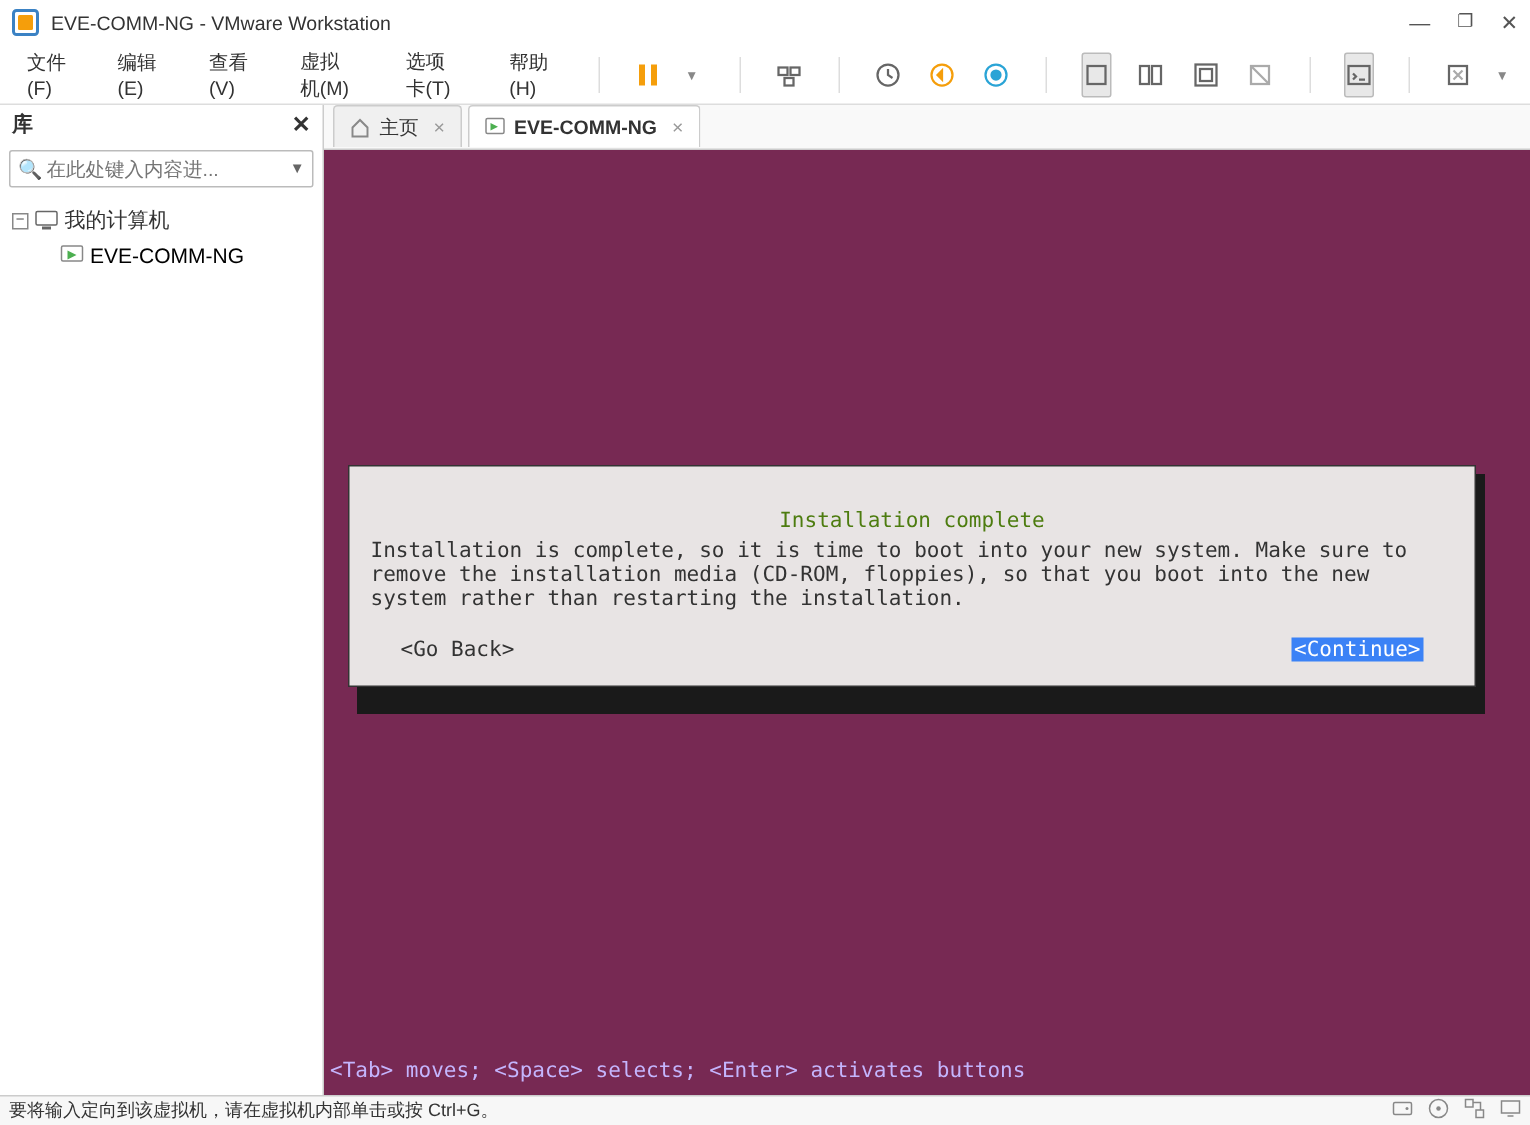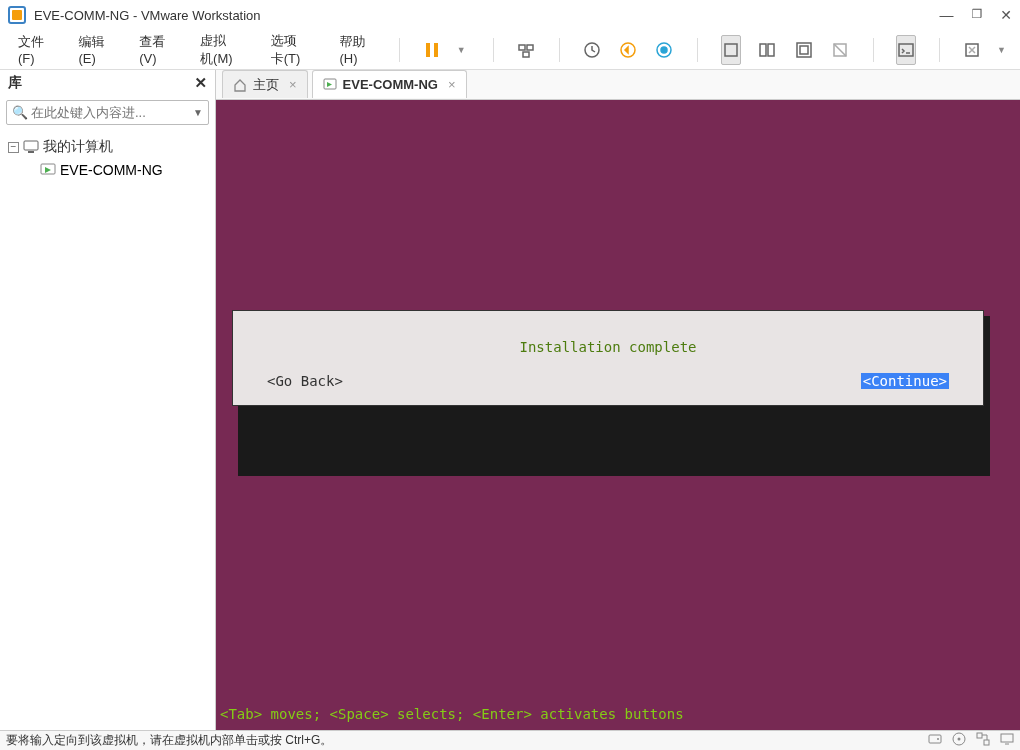--- a/index.html
+++ b/index.html
@@ -45,21 +45,21 @@
 .vm-screen { flex: 1; background: #772953; position: relative; overflow: hidden; font-family: "DejaVu Sans Mono", "Courier New", monospace; font-size: 14px; }
 .vm-dialog-shadow { position: absolute; left: 22px; top: 216px; width: 752px; height: 160px; background: #1a1a1a; }
 .vm-dialog { position: absolute; left: 16px; top: 210px; width: 752px; background: #e8e4e4; border: 1px solid #333; padding: 10px 14px 16px; }
 .vm-dialog-title-row { text-align: center; margin-top: -18px; }
 .vm-dialog-title { color: #d62f16; background: #e8e4e4; padding: 0 6px; display: inline-block; }
 .vm-subtitle { text-align: center; color: #4d7c0f; margin-top: 18px; }
 .vm-body { color: #333; margin-top: 4px; white-space: pre-wrap; line-height: 1.15; }
 .vm-buttons { display: flex; justify-content: space-between; margin-top: 18px; padding: 0 20px; }
 .vm-btn { color: #333; }
 .vm-btn.continue { background: #3b82f6; color: #fff; padding: 0 2px; }
-.vm-hint { position: absolute; bottom: 8px; left: 4px; color: #84cc16; font-size: 14px; }
+.vm-hint { position: absolute; bottom: 8px; left: 4px; color: #c4b5fd; font-size: 14px; }
 
 .statusbar { height: 20px; border-top: 1px solid #ccc; display: flex; align-items: center; font-size: 12px; padding: 0 6px; background: #f7f7f7; }
 .statusbar .msg { flex: 1; }
 .statusbar .icons { display: flex; gap: 10px; color: #777; }
 .statusbar .icons svg { width: 14px; height: 14px; }
 </style>
 </head>
 <body>
 
 <div class="titlebar">
@@ -222,20 +222,21 @@
         </span>
         <b><span>EVE-COMM-NG</span></b>
         <span class="tab-close">×</span>
       </div>
     </div>
 
     <div class="vm-screen">
       <div class="vm-dialog-shadow"></div>
       <div class="vm-dialog">
         <div class="vm-subtitle">Installation complete</div>
+        <div class="vm-body">Installation is complete, so it is time to boot into your new system. Make sure to remove the installation media (CD-ROM, floppies), so that you boot into the new system rather than restarting the installation.</div>
         <div class="vm-buttons">
           <span class="vm-btn">&lt;Go Back&gt;</span>
           <span class="vm-btn continue">&lt;Continue&gt;</span>
         </div>
       </div>
       <div class="vm-hint">&lt;Tab&gt; moves; &lt;Space&gt; selects; &lt;Enter&gt; activates buttons</div>
     </div>
   </div>
 
 </div>

